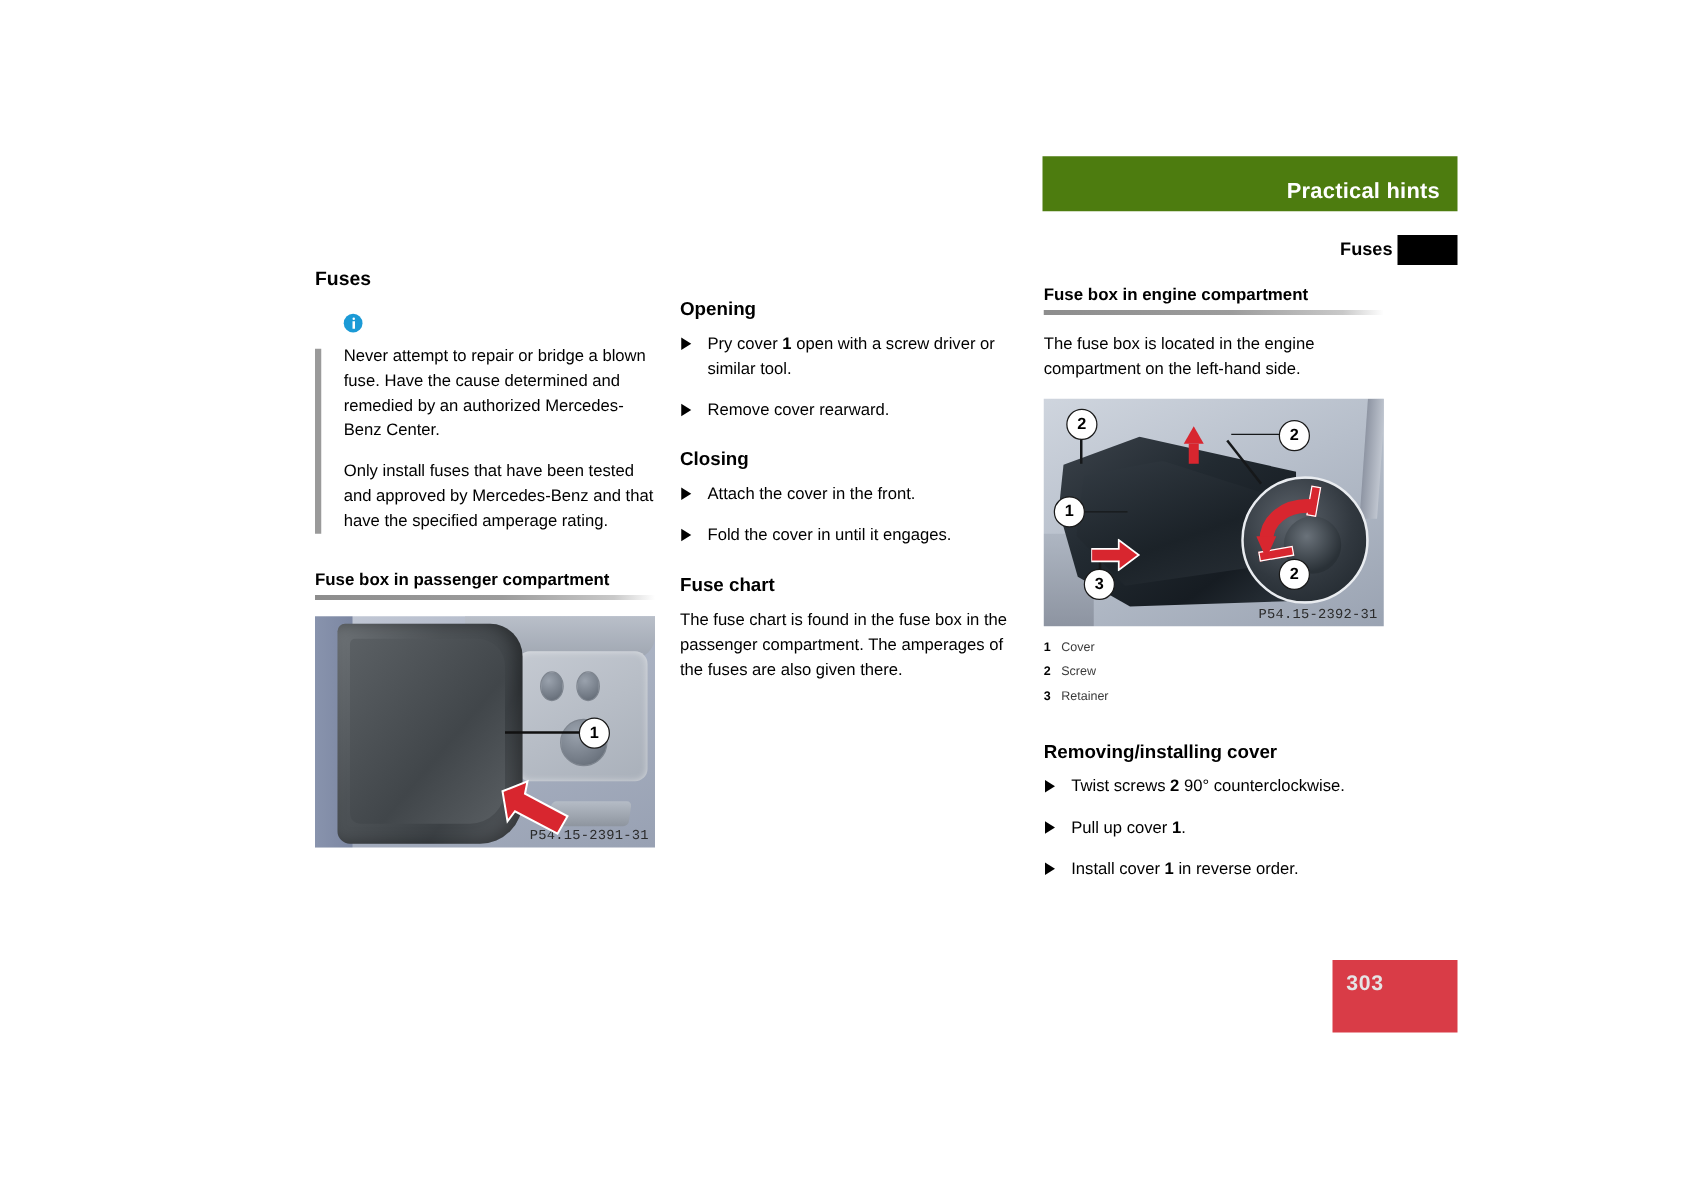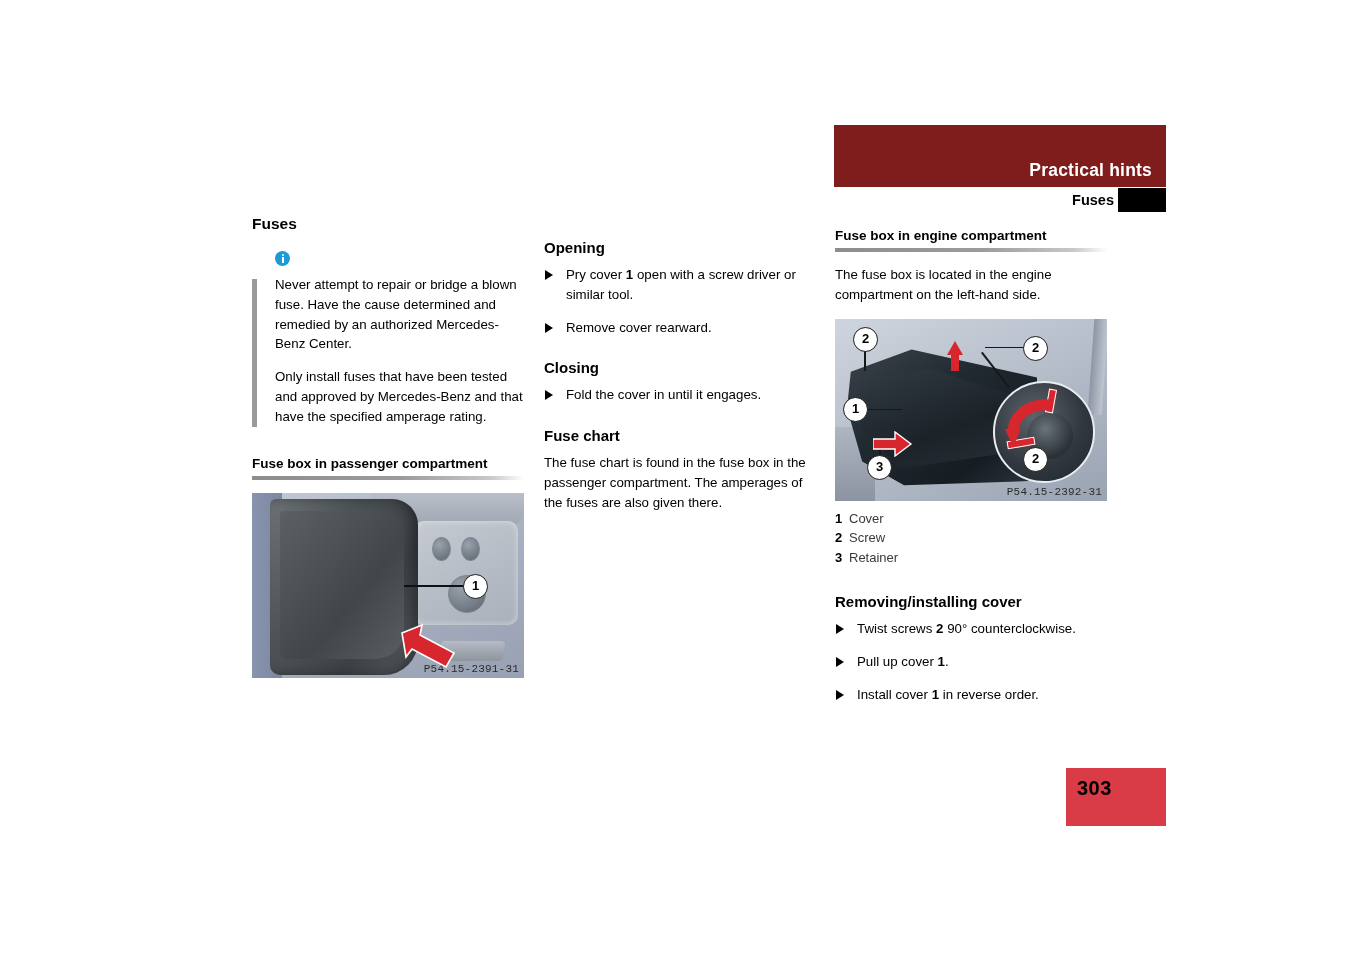--- a/index.html
+++ b/index.html
@@ -15,22 +15,22 @@
     color: #000000;
     overflow: hidden;
   }
 
   
   #header-banner {
     position: absolute;
     left: 834px;
     top: 125px;
     width: 332px;
-    height: 62px;
-    background: #7f1d1d;
+    height: 44px;
+    background: #4d7c0f;
   }
   #header-banner-title {
     position: absolute;
     right: 14px;
     bottom: 6px;
     color: #ffffff;
     font-size: 17.5px;
     font-weight: bold;
     letter-spacing: 0.2px;
   }
@@ -167,21 +167,21 @@
     height: 0;
     border-left: 8px solid #000;
     border-top: 5px solid transparent;
     border-bottom: 5px solid transparent;
   }
   b.ref { font-weight: bold; }
 
   
   .legend { margin: 8px 0 0 0; }
   .legend-row {
-    font-size: 13px;
+    font-size: 10px;
     line-height: 19.5px;
     color: #3a3a3a;
   }
   .legend-row .num {
     display: inline-block;
     width: 14px;
     font-weight: bold;
     color: #000000;
   }
 
@@ -345,22 +345,22 @@
     left: 1066px;
     top: 768px;
     width: 100px;
     height: 58px;
     background: #d93c47;
   }
   #page-number-text {
     position: absolute;
     left: 11px;
     top: 9px;
-    color: #000000;
-    font-size: 20px;
+    color: #e5e5e5;
+    font-size: 17px;
     font-weight: bold;
     letter-spacing: 0.5px;
   }
 </style>
 </head>
 <body>
 
 <div id="header-banner">
   <div id="header-banner-title">Practical hints</div>
 </div>
@@ -412,20 +412,24 @@
     <span>Pry cover </span><b class="ref">1</b><span> open with a screw driver or similar tool.</span>
   </div>
 
   <div class="bullet">
     <span class="tri"></span>
     <span>Remove cover rearward.</span>
   </div>
 
   <div class="sub-head spaced">Closing</div>
 
+  <div class="bullet">
+    <span class="tri"></span>
+    <span>Attach the cover in the front.</span>
+  </div>
 
   <div class="bullet">
     <span class="tri"></span>
     <span>Fold the cover in until it engages.</span>
   </div>
 
   <div class="sub-head spaced">Fuse chart</div>
   <p class="body-para">The fuse chart is found in the fuse box in the passenger compartment. The amperages of the fuses are also given there.</p>
 
 </div>

